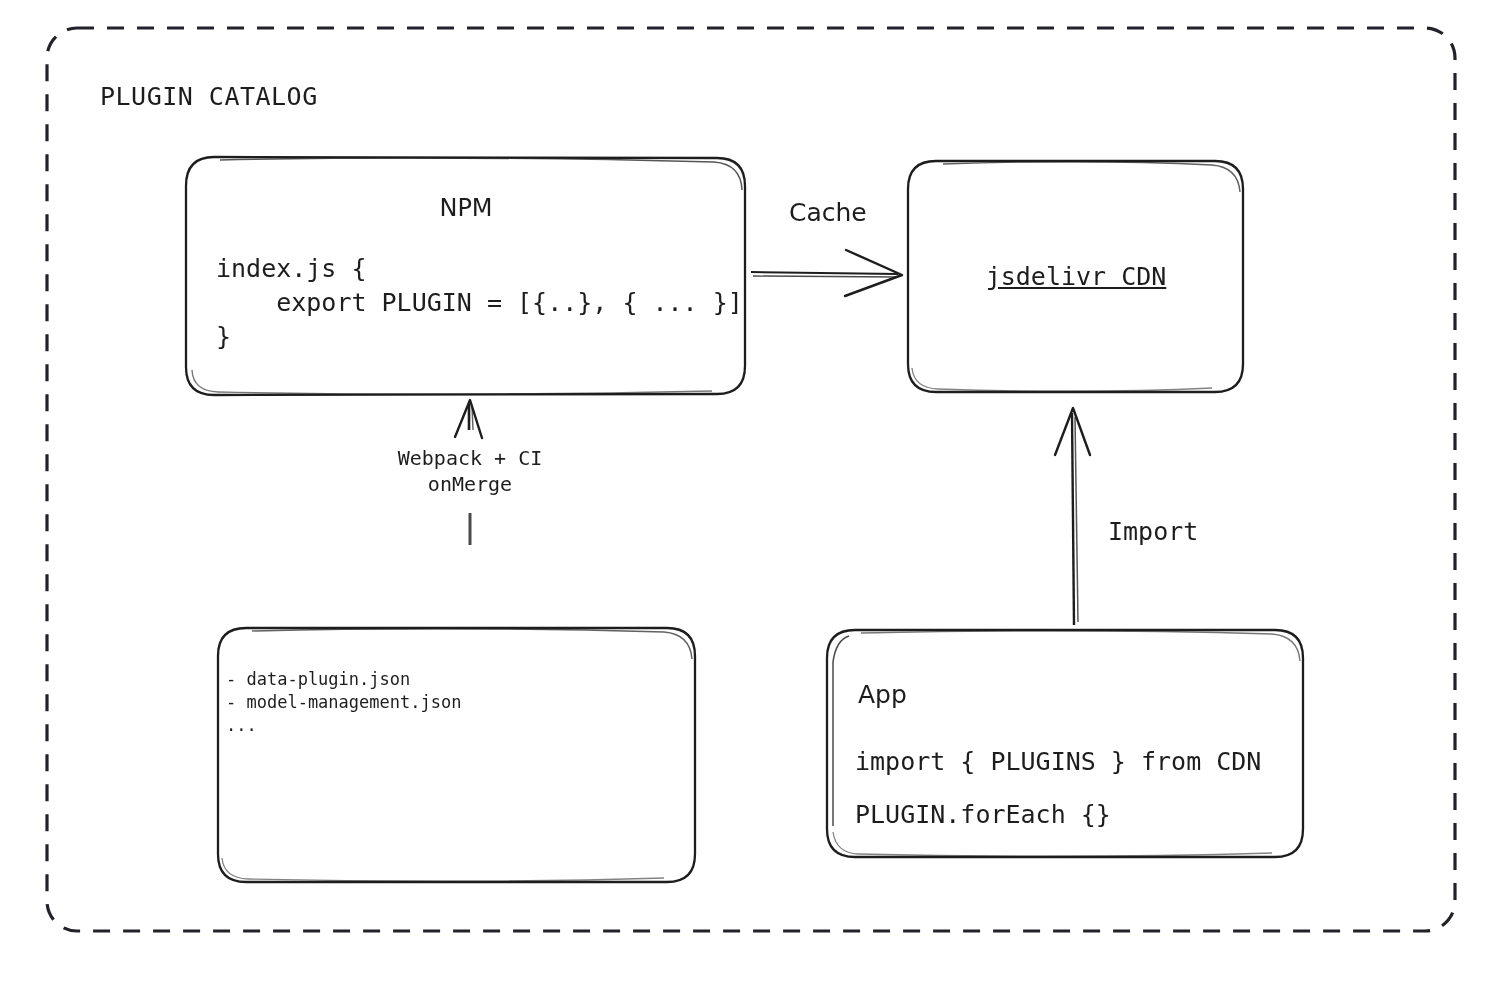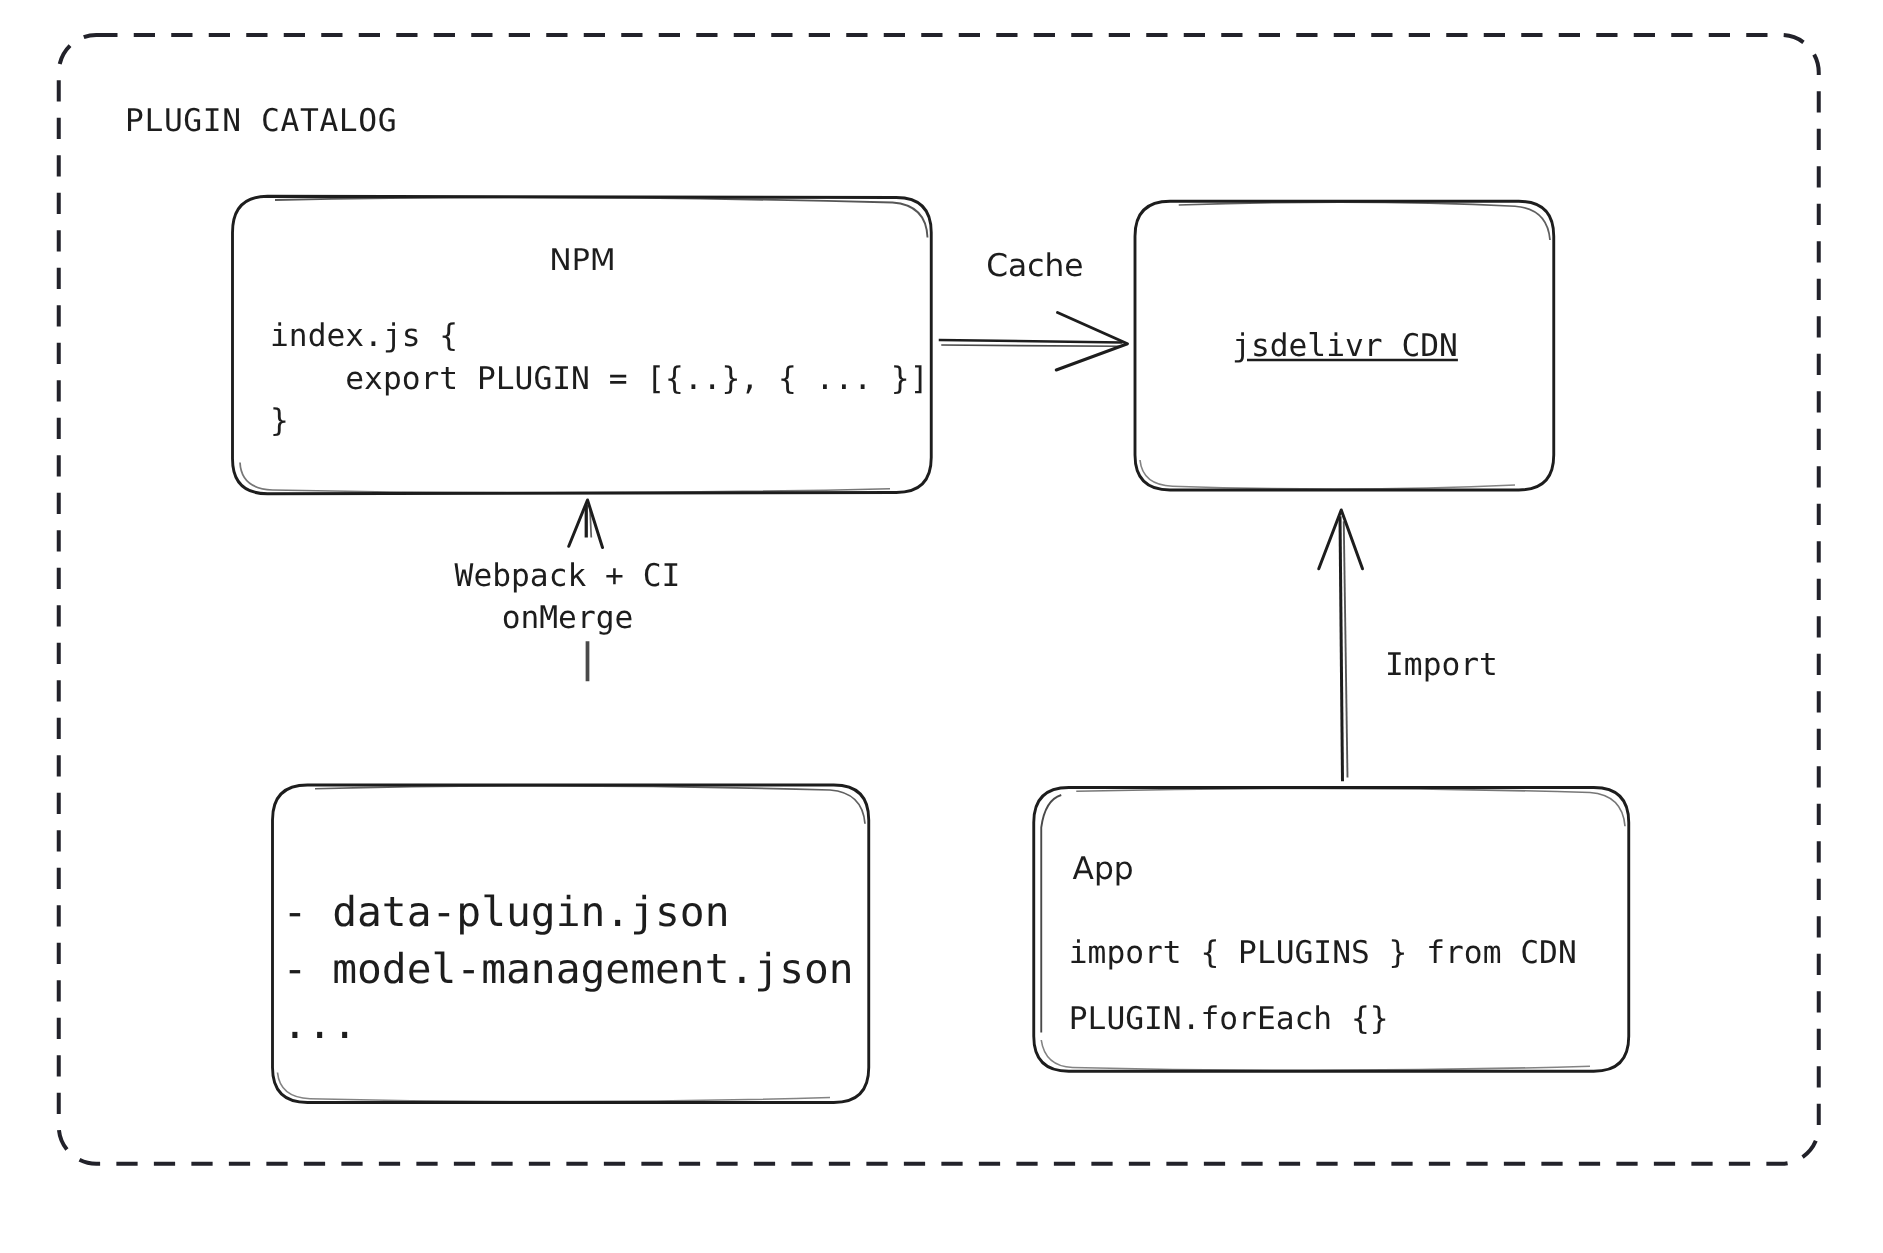--- a/index.html
+++ b/index.html
@@ -74,45 +74,45 @@
     text-decoration: underline;
   }
 
   
   #cache-label {
     left: 789px;
     top: 196px;
     font-size: 25px;
   }
   #build-label {
-    left: 304px;
+    left: 320px;
     top: 445px;
     width: 300px;
-    font-size: 25px;
+    font-size: 20px;
     line-height: 1.3;
   }
   #import-label {
     left: 1108px;
     top: 515px;
     font-size: 25px;
   }
 
   
   #repo-caption {
     left: 218px;
     top: 566px;
     width: 477px;
     font-size: 25px;
   }
 
   
   #repo-list {
     left: 216px;
-    top: 708px;
-    font-size: 33px;
+    top: 668px;
+    font-size: 17px;
     line-height: 1.35;
     padding-left: 10px;
   }
 
   
   #app-title {
     left: 858px;
     top: 678px;
     font-size: 25px;
   }

